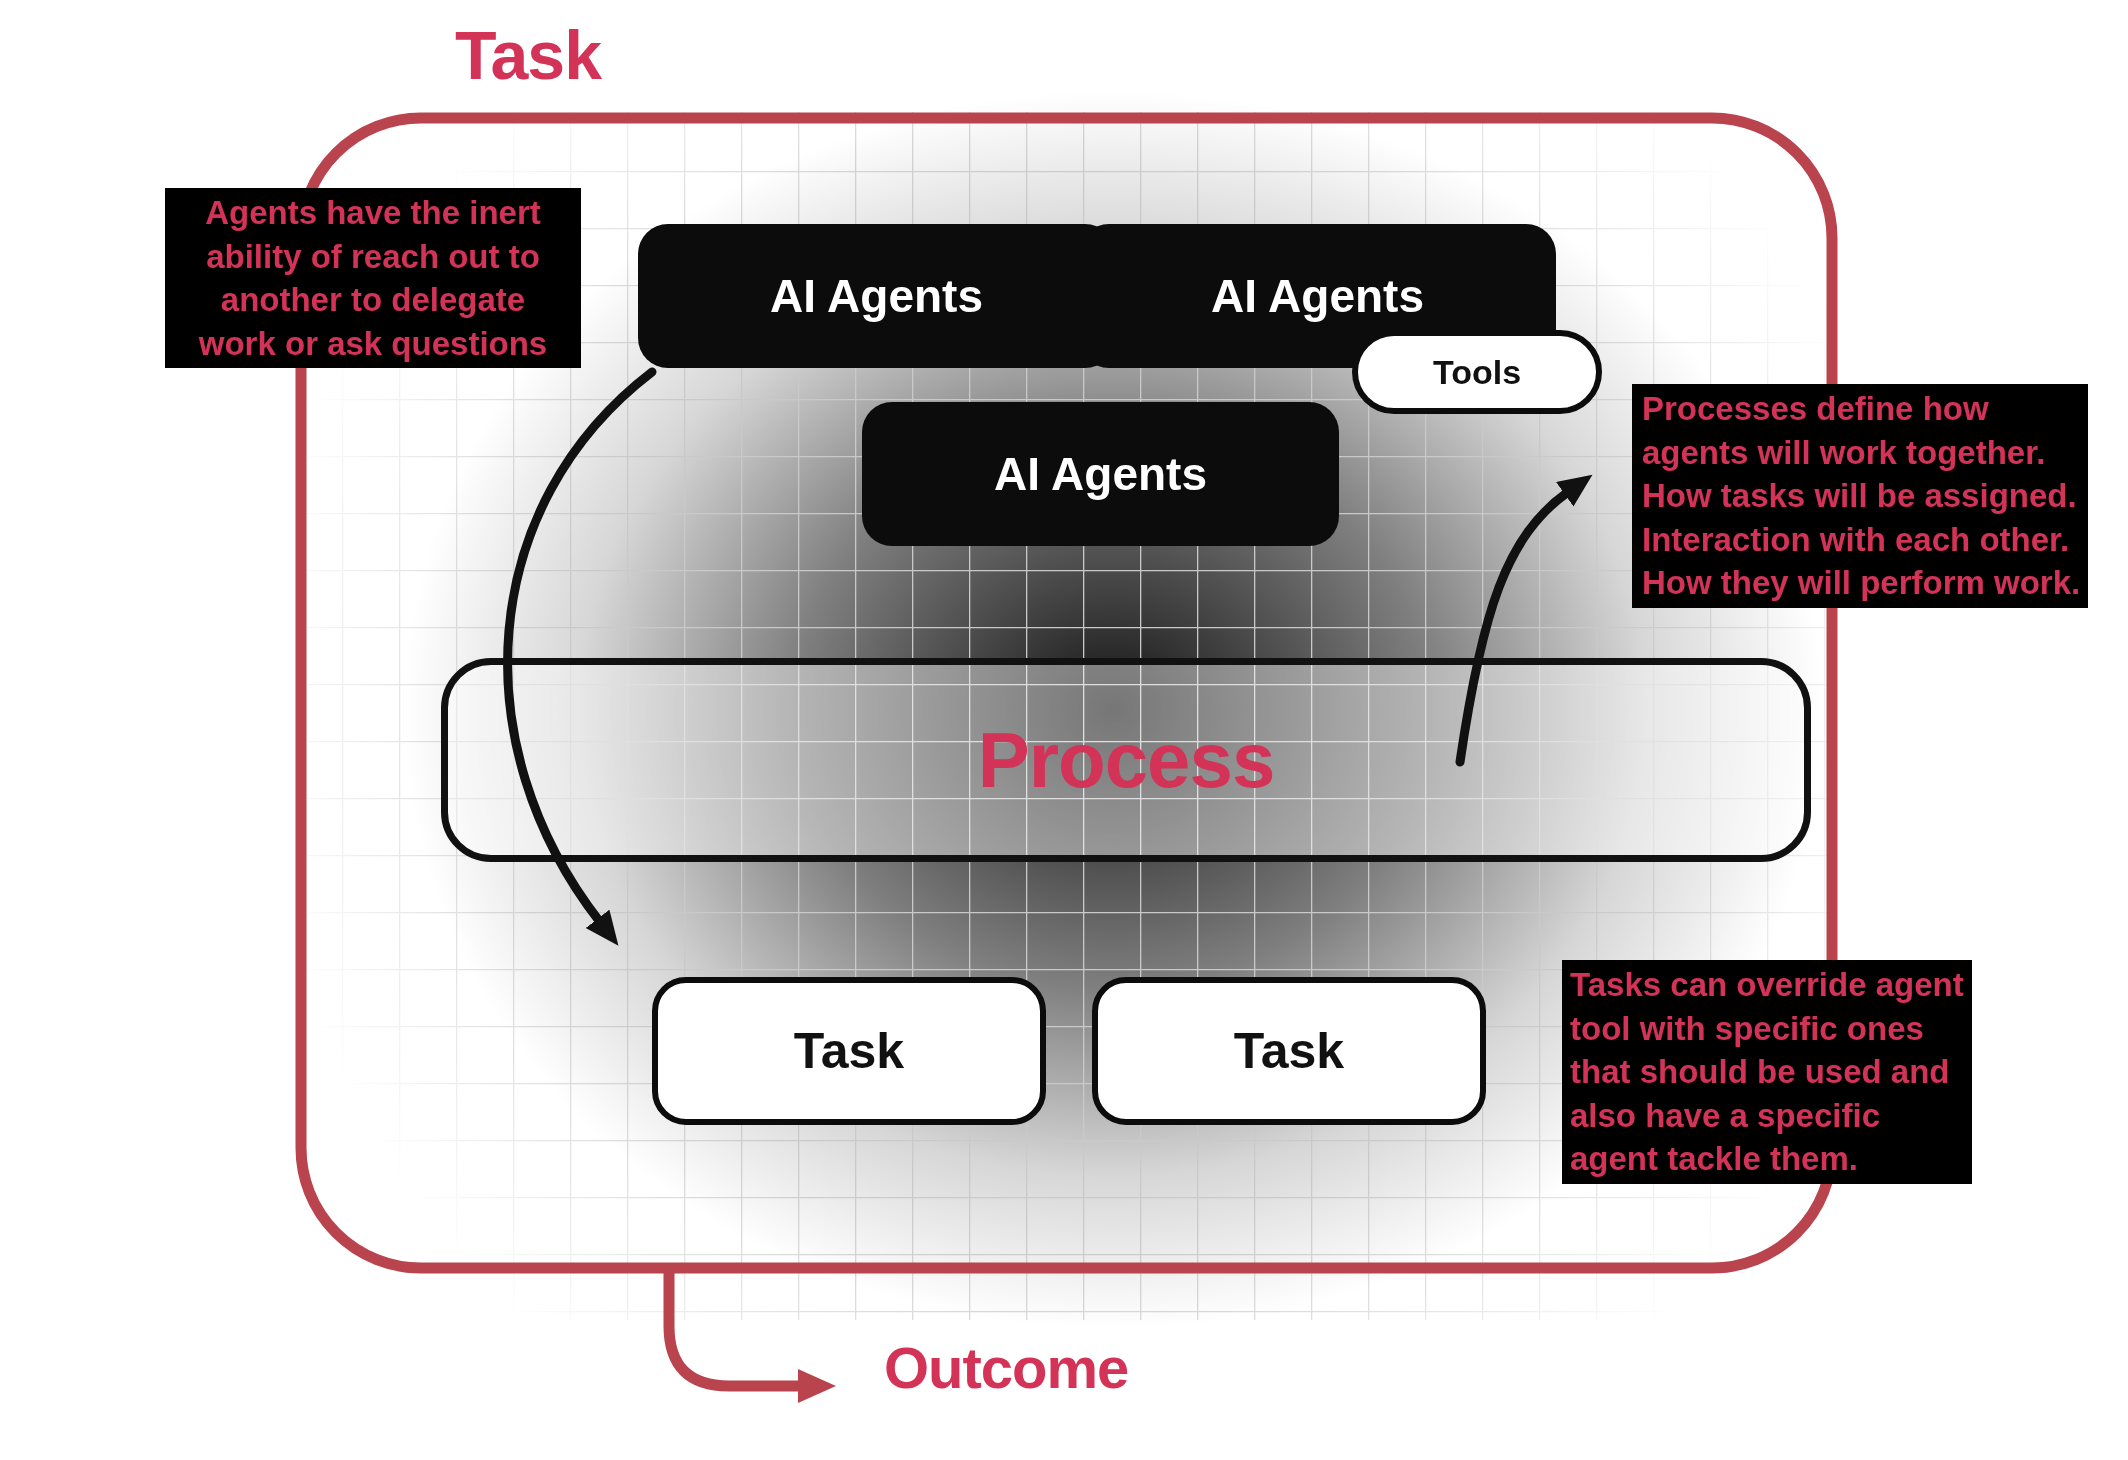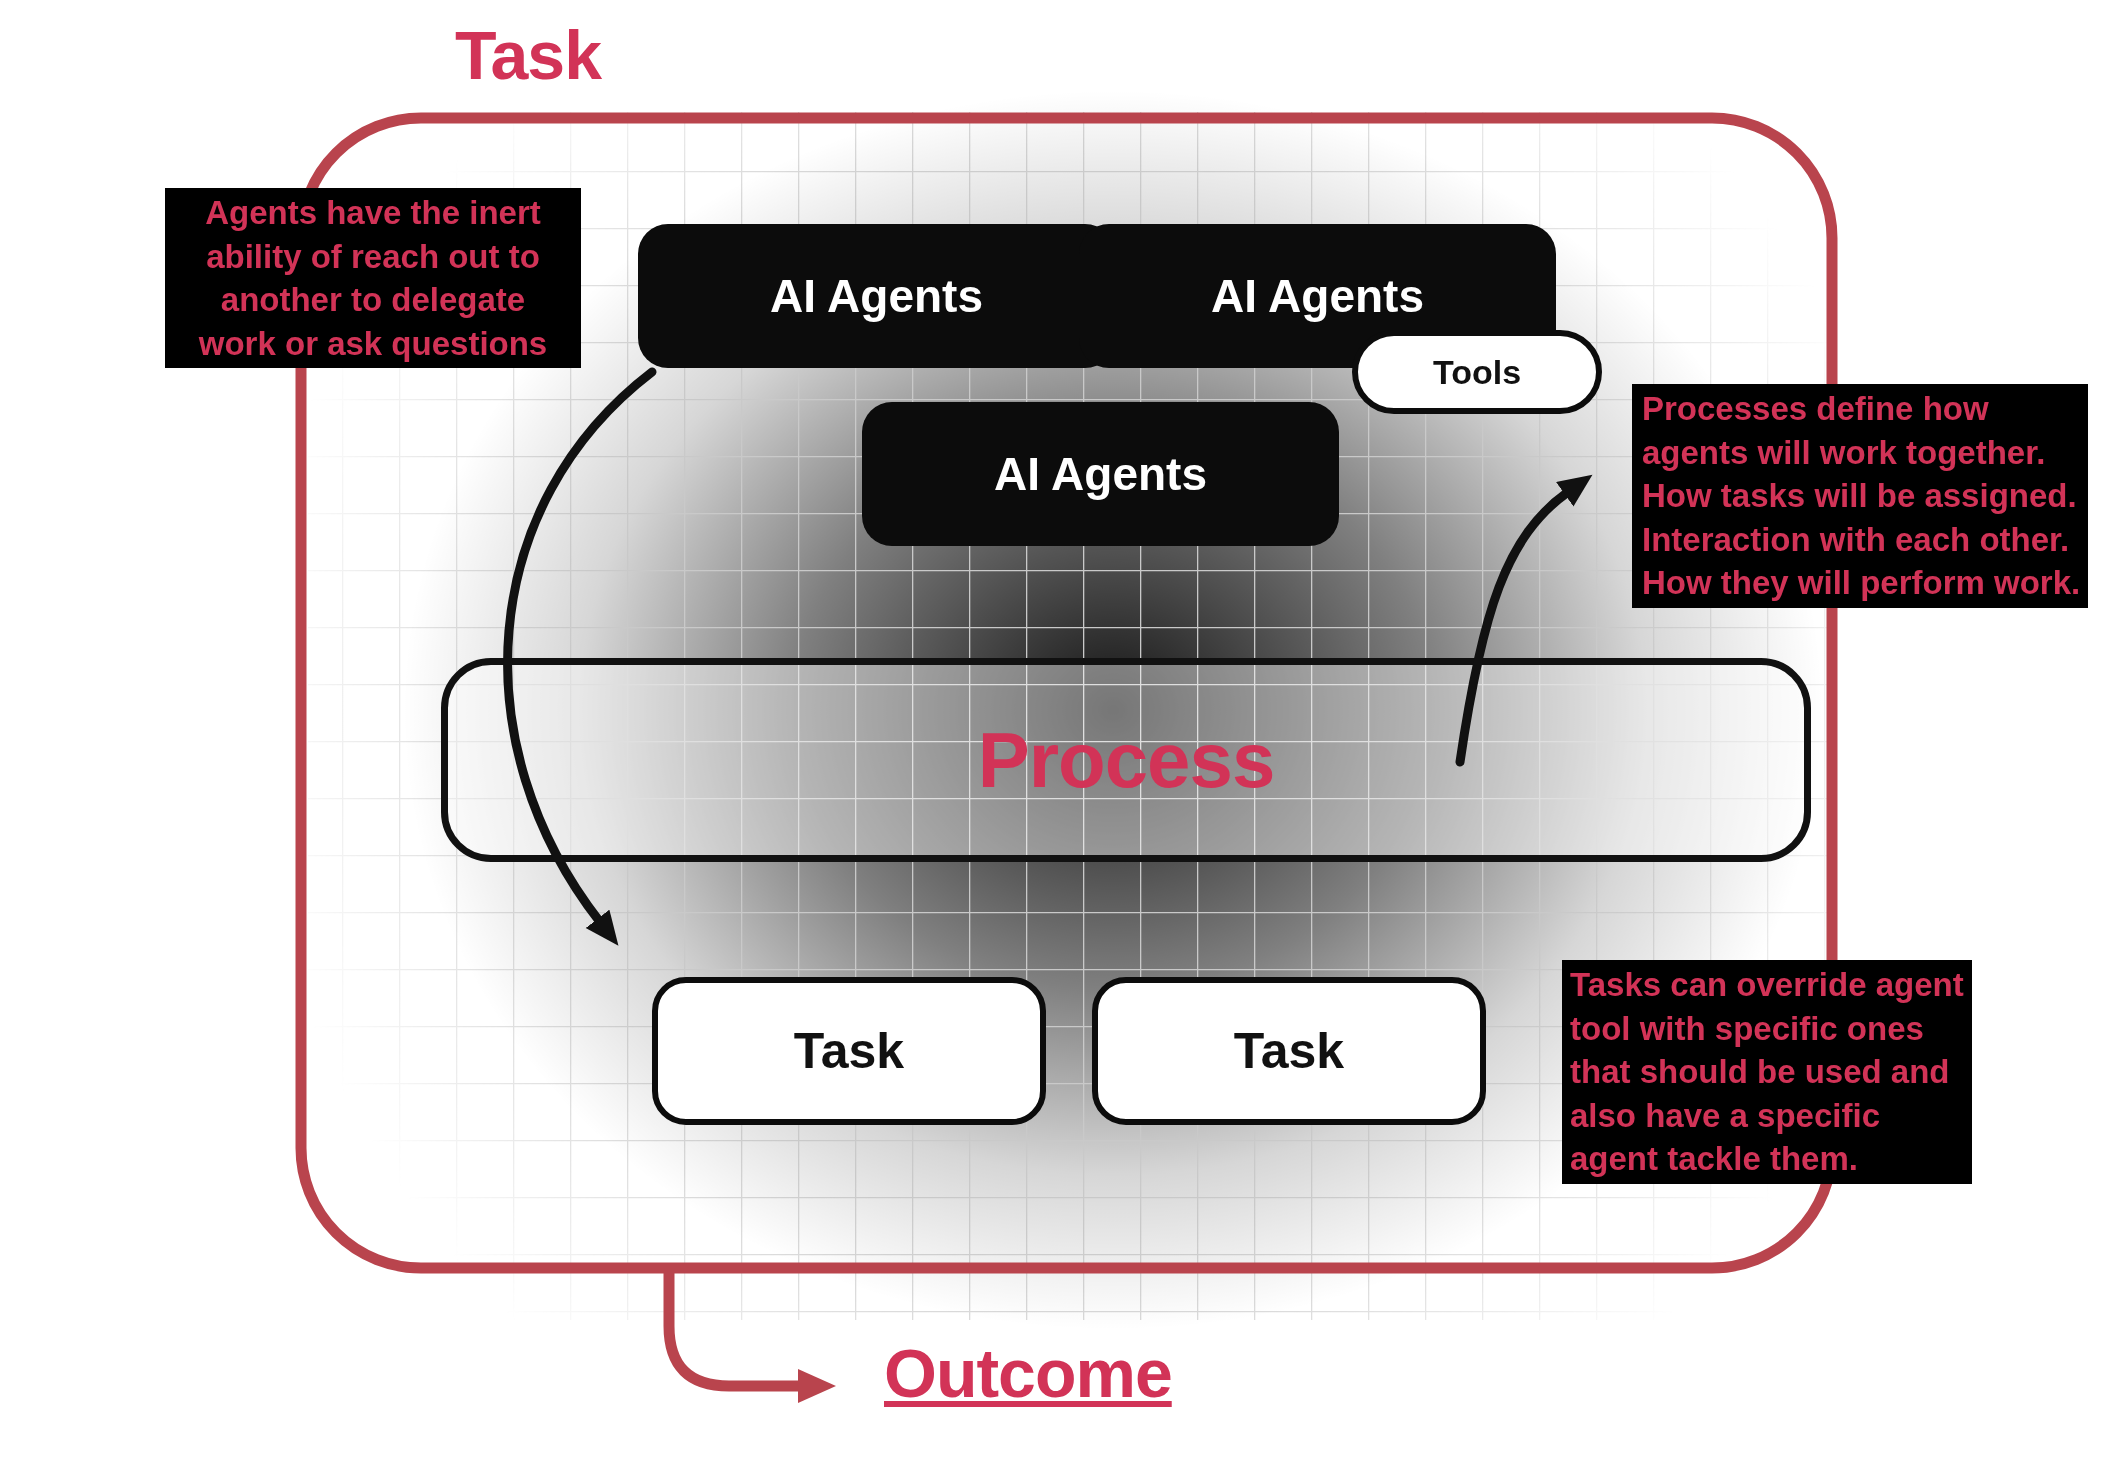--- a/index.html
+++ b/index.html
@@ -16,21 +16,21 @@
   svg.overlay{z-index:5;pointer-events:none;}
 
   .crew-border{fill:none;stroke:var(--border-red);stroke-width:11px;}
   .outcome-tail{fill:none;stroke:var(--border-red);stroke-width:11px;}
   .black-arrow{fill:none;stroke:#111;stroke-width:9px;stroke-linecap:round;}
 
   .abs{position:absolute;z-index:2;}
   .box{position:absolute;z-index:2;display:flex;align-items:center;justify-content:center;}
 
   .crew-title{left:455px;top:16px;font-size:68px;font-weight:800;color:var(--accent);letter-spacing:-1px;z-index:3;}
-  .outcome-label{left:884px;top:1334px;font-size:68px;font-weight:800;color:var(--accent);letter-spacing:-1px;z-index:3;text-decoration:underline;}
+  .outcome-label{left:884px;top:1334px;font-size:58px;font-weight:800;color:var(--accent);letter-spacing:-1px;z-index:3;}
 
   .agent-box{width:477px;height:144px;background:var(--box-black);border-radius:30px;color:#fff;font-size:46px;font-weight:700;}
   .agent-1{left:638px;top:224px;}
   .agent-2{left:1079px;top:224px;}
   .agent-3{left:862px;top:402px;}
 
   .tools-badge{left:1352px;top:330px;width:250px;height:84px;background:#fff;border:6px solid var(--box-black);border-radius:44px;color:#111;font-size:34px;font-weight:700;z-index:3;}
 
   .process-box{left:441px;top:658px;width:1370px;height:204px;background:rgba(255,255,255,0.42);border:7px solid #111;border-radius:50px;color:var(--accent);font-size:78px;font-weight:800;letter-spacing:-1px;}
 

